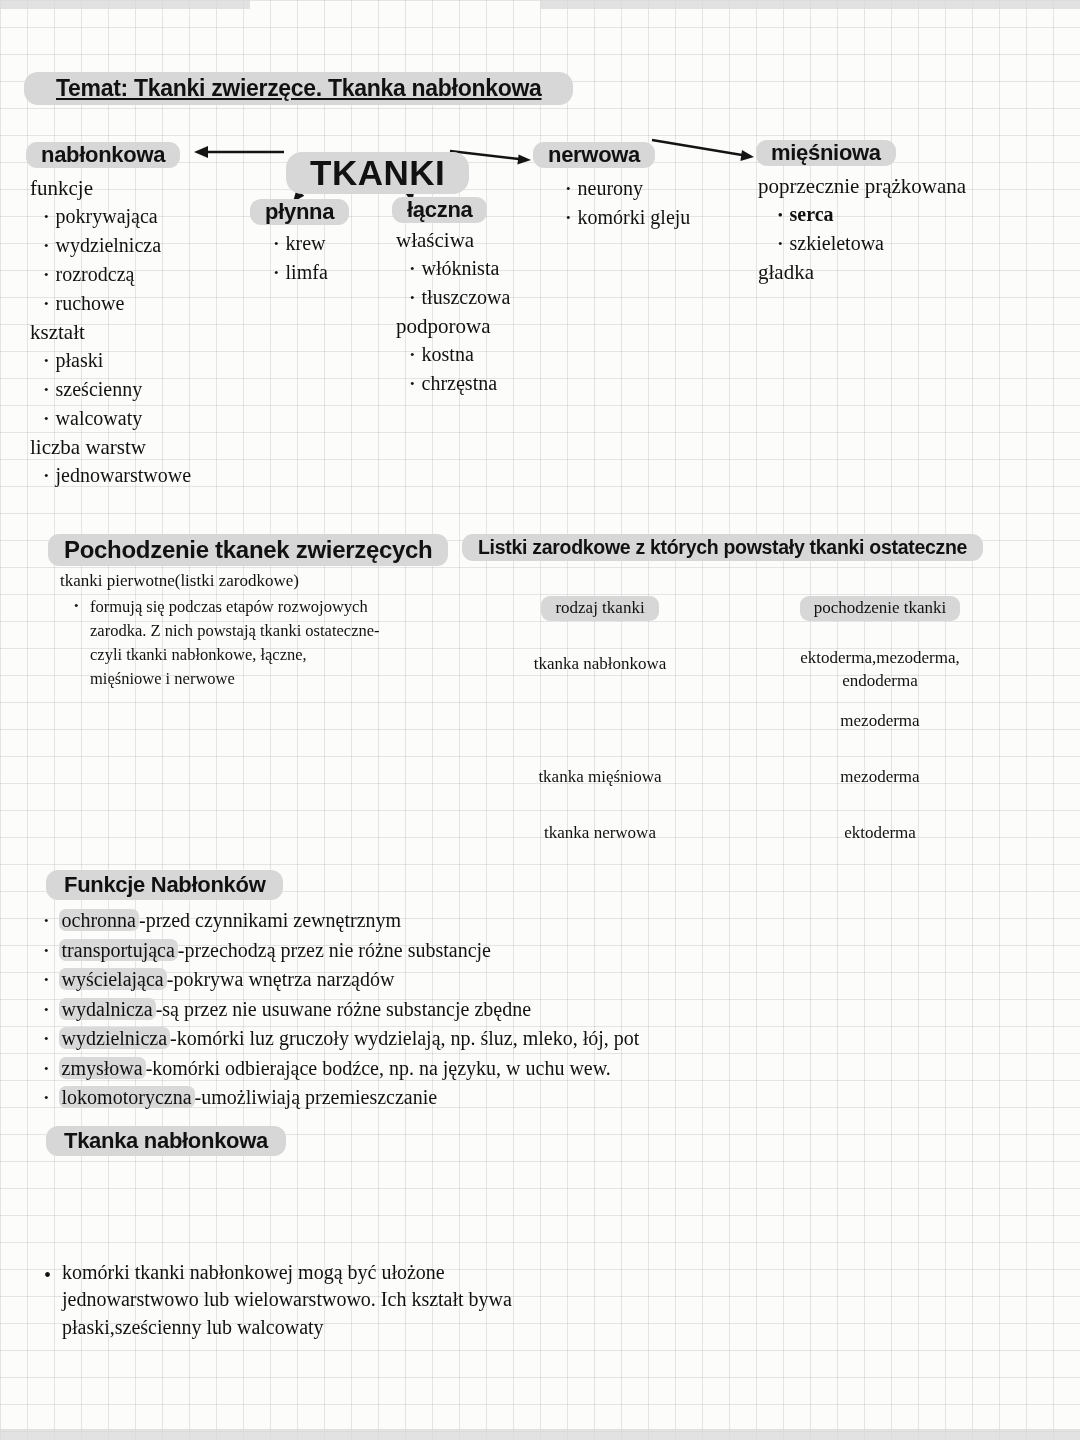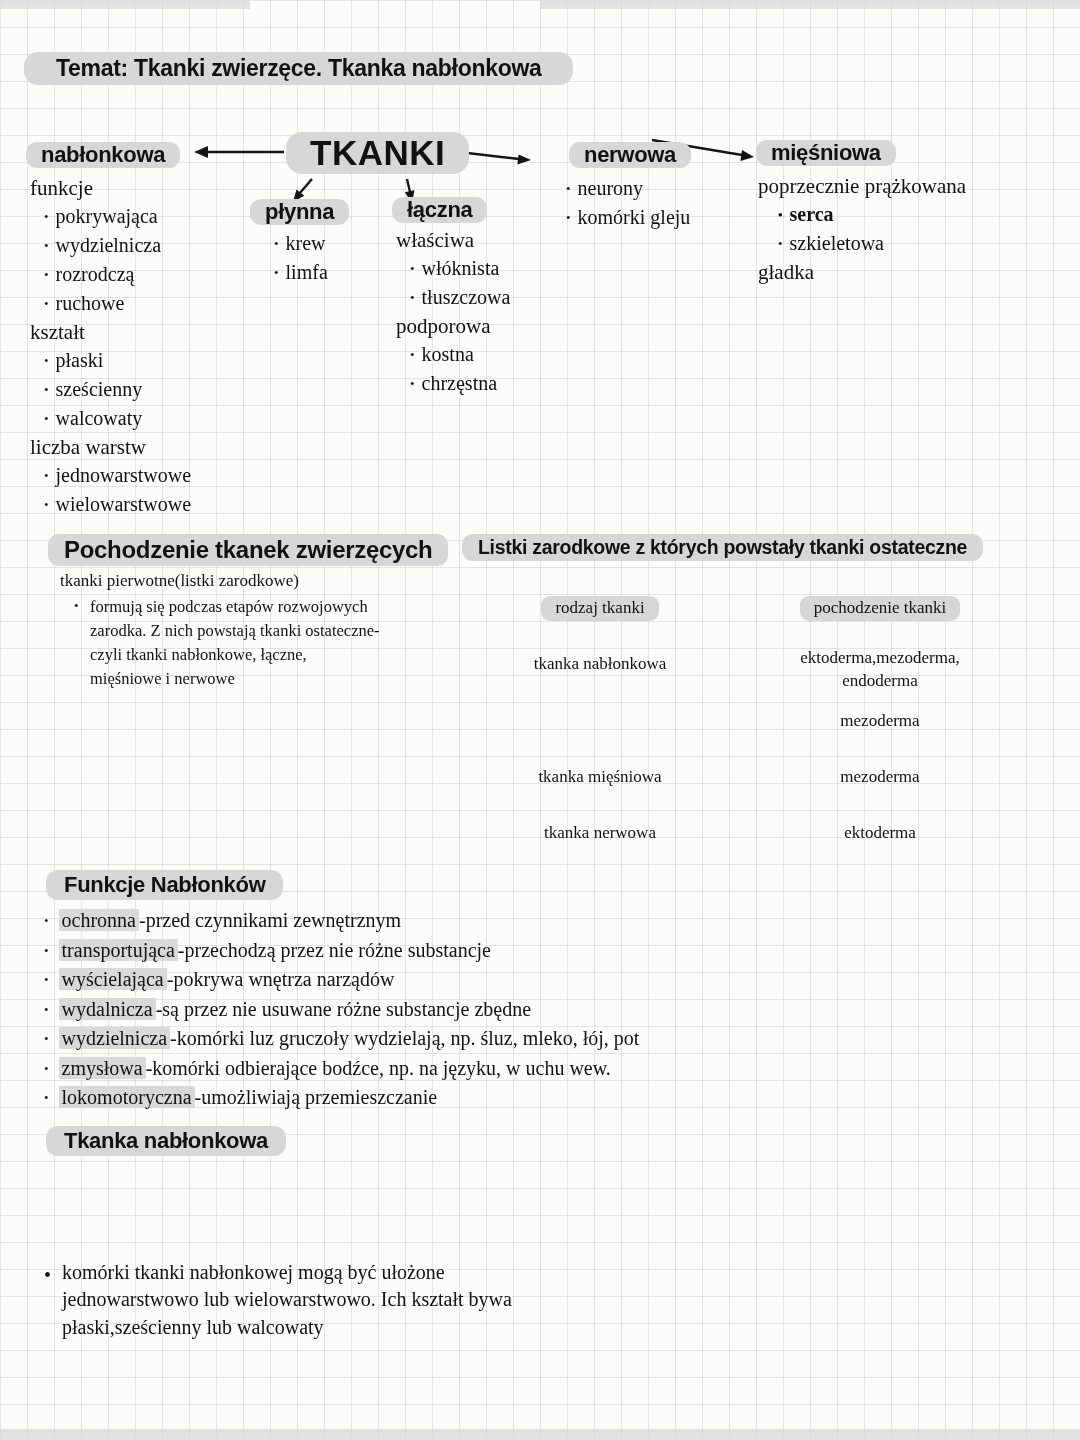--- a/index.html
+++ b/index.html
@@ -13,38 +13,38 @@
       linear-gradient(to bottom, rgba(110,110,110,0.16) 1px, transparent 1px);
     background-size:27px 27px;
     color:#111;
     font-family:"Liberation Serif", serif;
     overflow:hidden;
   }
   .abs{position:absolute;}
   .hd{font-family:"Liberation Sans", sans-serif;font-weight:bold;letter-spacing:-0.3px;}
   .hl{background:#d7d7d7;border-radius:10px;display:inline-block;}
   .title-pill{font-size:23px;padding:3px 32px;border-radius:14px;}
-  .center-pill{font-size:35px;padding:1px 24px;border-radius:16px;letter-spacing:0.5px;}
+  .center-pill{font-size:35px;padding:1px 24px;border-radius:16px;letter-spacing:0.5px;margin-top:20px;}
   .branch-pill{font-size:22px;padding:0 15px;border-radius:11px;}
   .sec-pill{font-size:24px;padding:2px 16px;border-radius:11px;}
   .big-pill{font-size:22px;padding:2px 18px;border-radius:12px;}
   .col{font-size:20px;line-height:28px;}
   .colhead{font-size:21px;}
   .li{padding-left:14px;}
   .li .b, .para .b, .fn-item .b{font-size:13px;vertical-align:2px;margin-right:7px;}
   .sub{font-size:17px;}
   .para{font-size:16.5px;line-height:1.45;padding-left:18px;position:relative;}
   .para .b{position:absolute;left:2px;top:2px;}
   .bigpara{font-size:20px;line-height:1.38;padding-left:18px;position:relative;}
   .bigpara .b{position:absolute;left:0;top:3px;}
   .cell{font-size:17px;text-align:center;line-height:1.35;}
   .fn-list{font-size:20px;}
   .fn-item{margin-bottom:6.5px;}
   .fn-item .b{margin-right:10px;margin-left:8px;}
-  .hl-term{background:#d9d9d9;border-radius:1px;padding:0 3px;}
+  .hl-term{background:#d9d9d9;border-radius:7px;padding:0 3px;}
   svg.arrows{position:absolute;left:0;top:0;pointer-events:none;}
   .artifact{background:#d9d9d9;opacity:0.75;}
 </style>
 </head>
 <body>
 
 <div class="page">
 
   <div class="abs artifact" style="left:0;top:0;width:250px;height:9px;"></div>
   <div class="abs artifact" style="left:540px;top:0;width:540px;height:9px;"></div>
@@ -63,42 +63,41 @@
       <polygon points="412,203 404.7,192.3 414.5,190.3" stroke="none"></polygon>
 
       <line x1="450" y1="151" x2="519" y2="159"></line>
       <polygon points="531,160 517.4,164.5 518.6,154.5" stroke="none"></polygon>
 
       <line x1="652" y1="140" x2="742" y2="155"></line>
       <polygon points="754,157 740.4,160.9 742,150.1" stroke="none"></polygon>
     </g>
   </svg>
 
-  <div class="abs hl hd title-pill" style="left:24px;top:52px;">Temat: Tkanki zwierzęce. Tkanka nabłonkowa</div>
+  <div class="abs hl hd title-pill" style="left:24px;top:72px;text-decoration:underline;">Temat: Tkanki zwierzęce. Tkanka nabłonkowa</div>
 
   <div class="abs hl hd branch-pill" style="left:26px;top:142px;">nabłonkowa</div>
   <div class="abs hl hd center-pill" style="left:286px;top:132px;">TKANKI</div>
-  <div class="abs hl hd branch-pill" style="left:533px;top:142px;margin-left:36px;">nerwowa</div>
+  <div class="abs hl hd branch-pill" style="left:533px;top:142px;">nerwowa</div>
   <div class="abs hl hd branch-pill" style="left:756px;top:140px;">mięśniowa</div>
   <div class="abs hl hd branch-pill" style="left:250px;top:199px;">płynna</div>
   <div class="abs hl hd branch-pill" style="left:392px;top:197px;">łączna</div>
 
   <div class="abs col" style="left:30px;top:174px;width:240px;">
     <div class="colhead">funkcje</div>
     <div class="li"><span class="b">•</span><span>pokrywająca</span></div>
     <div class="li"><span class="b">•</span><span>wydzielnicza</span></div>
     <div class="li"><span class="b">•</span><span>rozrodczą</span></div>
     <div class="li"><span class="b">•</span><span>ruchowe</span></div>
     <div class="colhead">kształt</div>
     <div class="li"><span class="b">•</span><span>płaski</span></div>
     <div class="li"><span class="b">•</span><span>sześcienny</span></div>
     <div class="li"><span class="b">•</span><span>walcowaty</span></div>
     <div class="colhead">liczba warstw</div>
     <div class="li"><span class="b">•</span><span>jednowarstwowe</span></div>
-    <div class="li"><span class="b">•</span><span>wielowarstwowe</span></div>
   </div>
 
   <div class="abs col" style="left:260px;top:229px;">
     <div class="li"><span class="b">•</span><span>krew</span></div>
     <div class="li"><span class="b">•</span><span>limfa</span></div>
   </div>
 
   <div class="abs col" style="left:396px;top:226px;">
     <div class="colhead">właściwa</div>
     <div class="li"><span class="b">•</span><span>włóknista</span></div>

